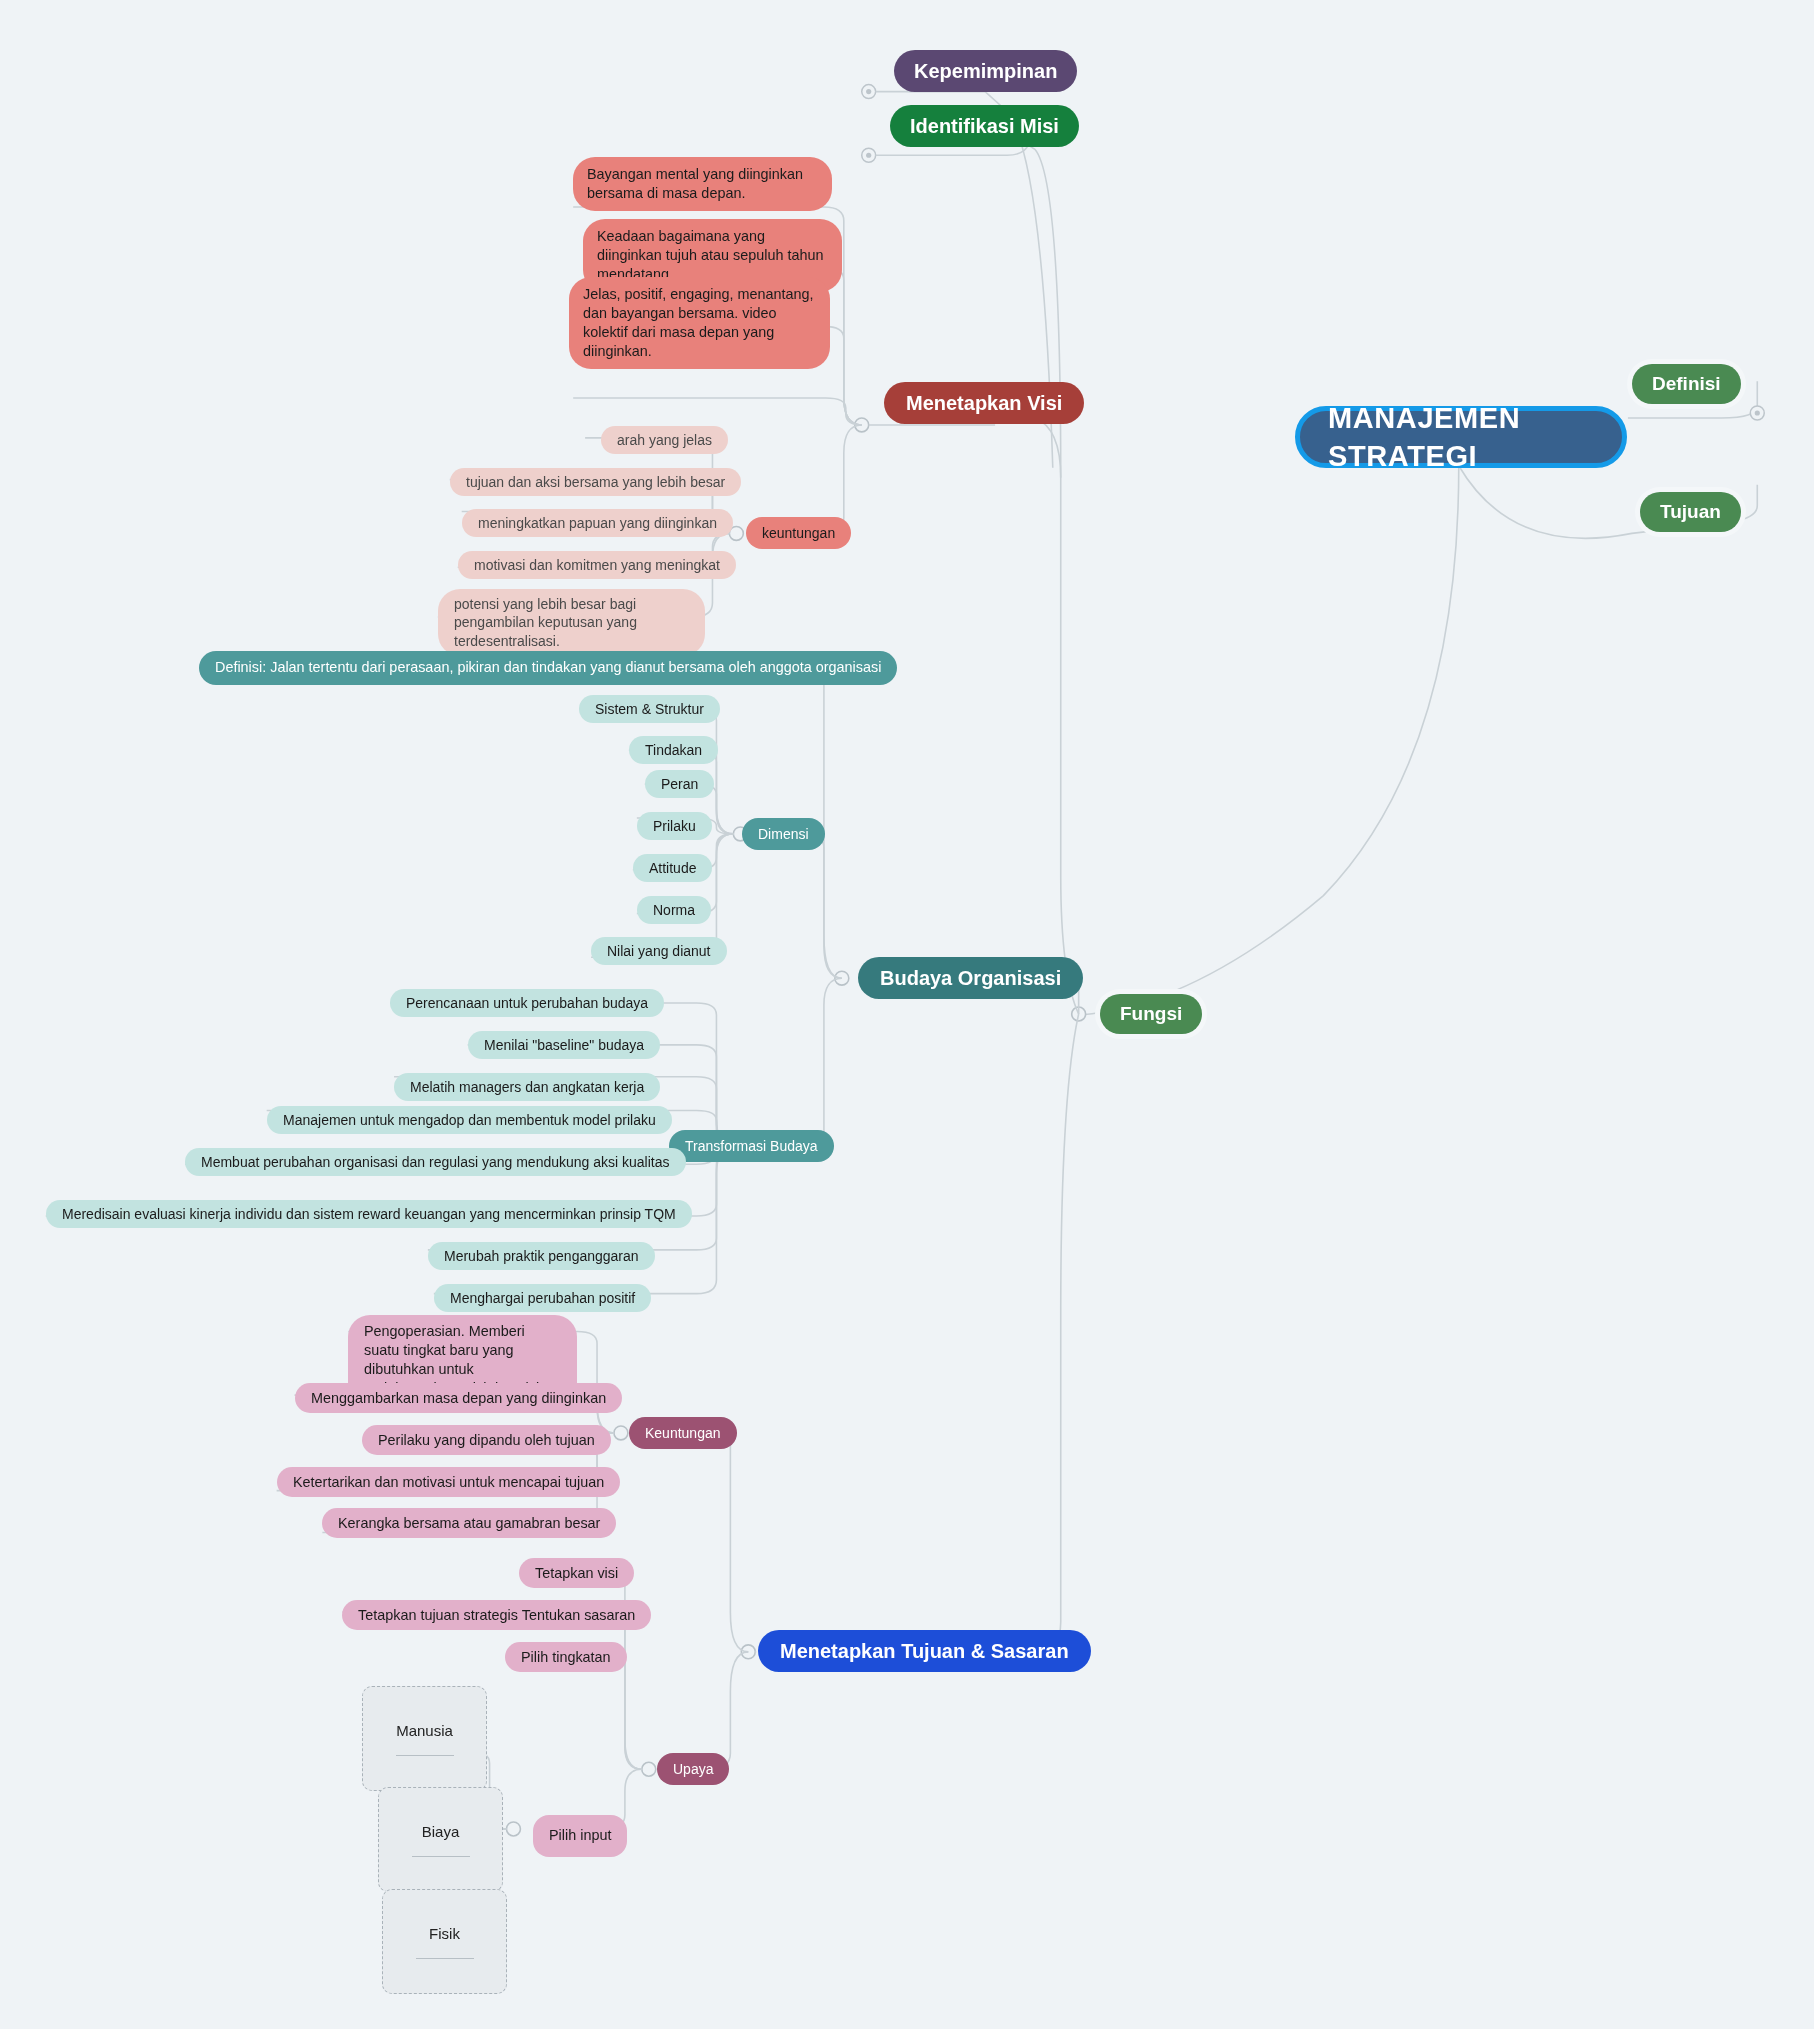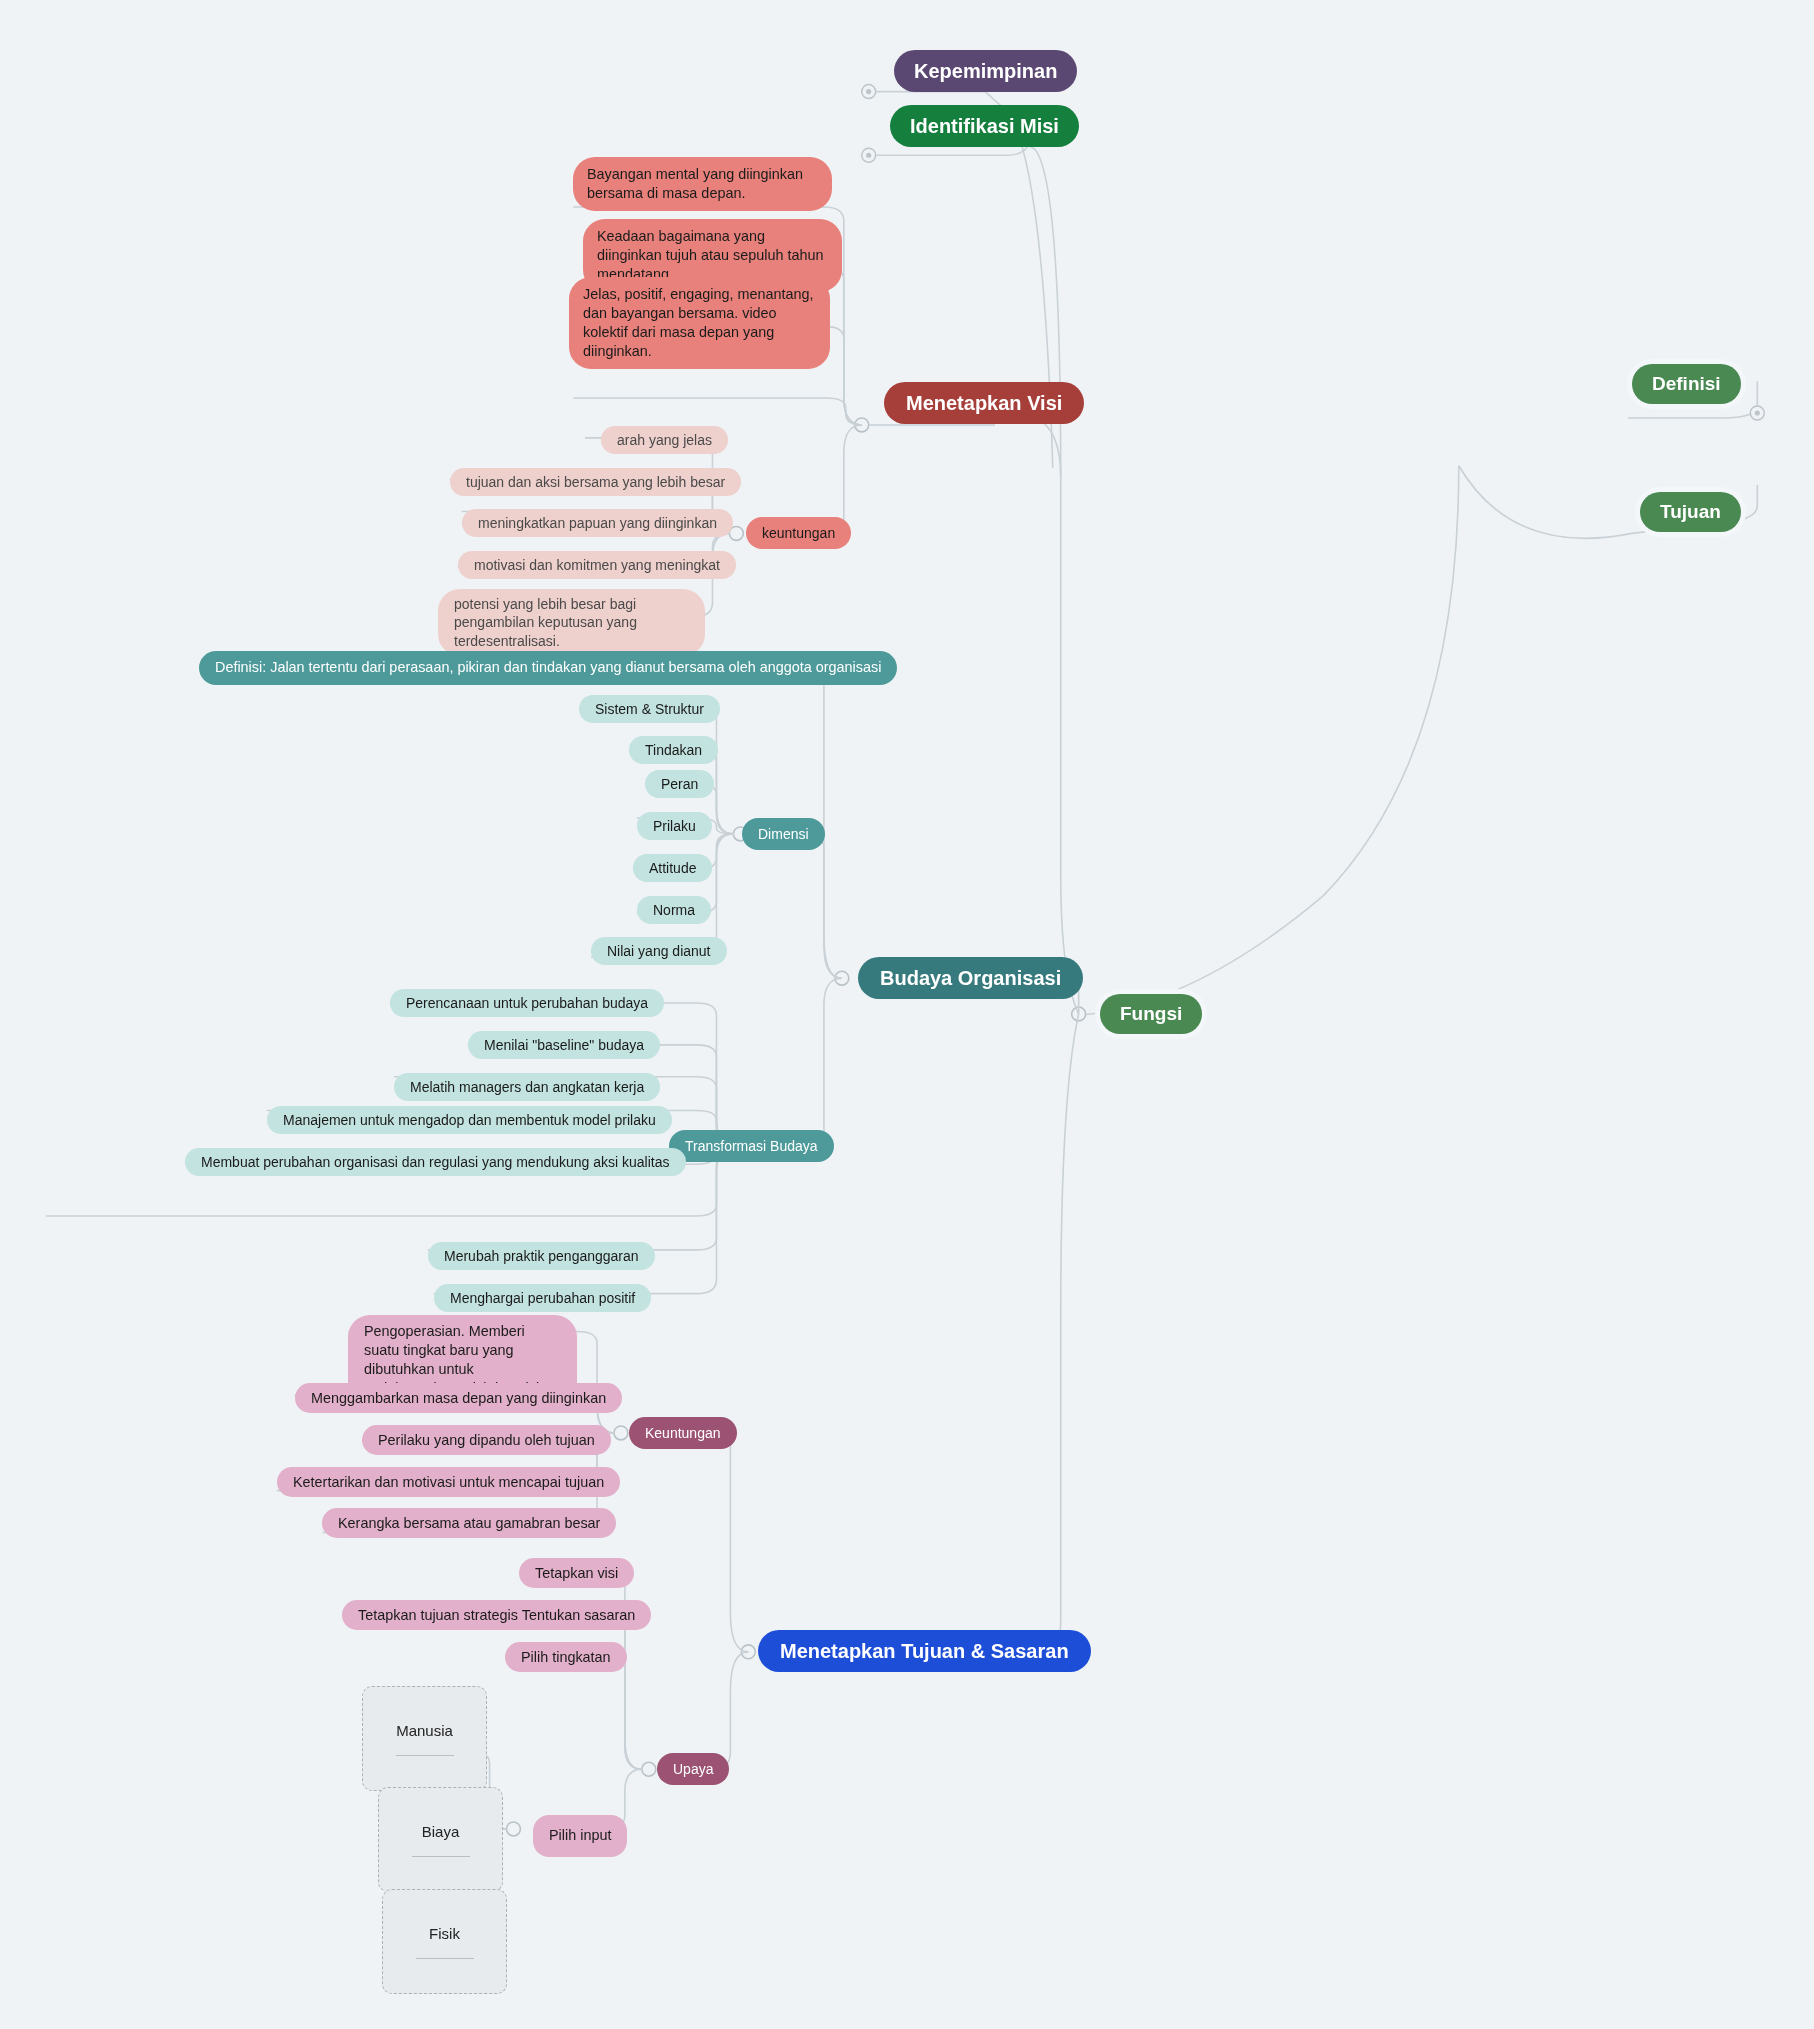--- a/index.html
+++ b/index.html
@@ -284,20 +284,21 @@
       <path d="M 645 1778 Q 628 1778 628 1800 L 628 1824 Q 628 1838 608 1838 L 548 1838"></path>
 
       <circle cx="516" cy="1838" r="7" fill="#eff3f6" stroke="#b9c2c8" stroke-width="1.6"></circle>
       <path d="M 509 1838 Q 492 1838 492 1812 L 492 1772 Q 492 1760 472 1760 L 420 1760"></path>
       <path d="M 509 1838 L 420 1838"></path>
       <path d="M 509 1838 Q 492 1838 492 1862 L 492 1914 Q 492 1928 472 1928 L 420 1928"></path>
 
     </g>
   </svg>
 
+  <div class="node n-center" style="left:1295px; top:406px; width:332px; height:62px;">MANAJEMEN STRATEGI</div>
 
   <div class="node n-green" style="left:1632px; top:364px; height:40px;">Definisi</div>
   <div class="node n-green" style="left:1640px; top:492px; height:40px;">Tujuan</div>
 
   <div class="node n-green" style="left:1100px; top:994px; height:40px;">Fungsi</div>
 
   <div class="node n-purple" style="left:894px; top:50px; height:42px;">Kepemimpinan</div>
   <div class="node n-tan" style="left:890px; top:105px; height:42px;">Identifikasi Misi</div>
 
   <div class="node n-red-main" style="left:884px; top:382px; height:42px;">Menetapkan Visi</div>
@@ -328,20 +329,21 @@
   <div class="node n-teal-leaf" style="left:637px; top:896px; height:28px;">Norma</div>
   <div class="node n-teal-leaf" style="left:591px; top:937px; height:28px;">Nilai yang dianut</div>
 
   <div class="node n-teal-mid" style="left:669px; top:1130px; height:32px;">Transformasi Budaya</div>
 
   <div class="node n-teal-leaf" style="left:390px; top:989px; height:28px;">Perencanaan untuk perubahan budaya</div>
   <div class="node n-teal-leaf" style="left:468px; top:1031px; height:28px;">Menilai "baseline" budaya</div>
   <div class="node n-teal-leaf" style="left:394px; top:1073px; height:28px;">Melatih managers dan angkatan kerja</div>
   <div class="node n-teal-leaf" style="left:267px; top:1106px; height:28px;">Manajemen untuk mengadop dan membentuk model prilaku</div>
   <div class="node n-teal-leaf" style="left:185px; top:1148px; height:28px;">Membuat perubahan organisasi dan regulasi yang mendukung aksi kualitas</div>
+  <div class="node n-teal-leaf" style="left:46px; top:1200px; height:28px;">Meredisain evaluasi kinerja individu dan sistem reward keuangan yang mencerminkan prinsip TQM</div>
   <div class="node n-teal-leaf" style="left:428px; top:1242px; height:28px;">Merubah praktik penganggaran</div>
   <div class="node n-teal-leaf" style="left:434px; top:1284px; height:28px;">Menghargai perubahan positif</div>
 
   <div class="node n-plum-main" style="left:758px; top:1630px; height:42px;">Menetapkan Tujuan &amp; Sasaran</div>
 
   <div class="node n-plum-mid" style="left:629px; top:1417px; height:32px;">Keuntungan</div>
 
   <div class="node n-pink-leaf multiline" style="left:348px; top:1315px; width:229px;">Pengoperasian. Memberi suatu tingkat baru yang dibutuhkan untuk melaksanakan misi dan visi</div>
   <div class="node n-pink-leaf" style="left:295px; top:1383px; height:30px;">Menggambarkan masa depan yang diinginkan</div>
   <div class="node n-pink-leaf" style="left:362px; top:1425px; height:30px;">Perilaku yang dipandu oleh tujuan</div>

